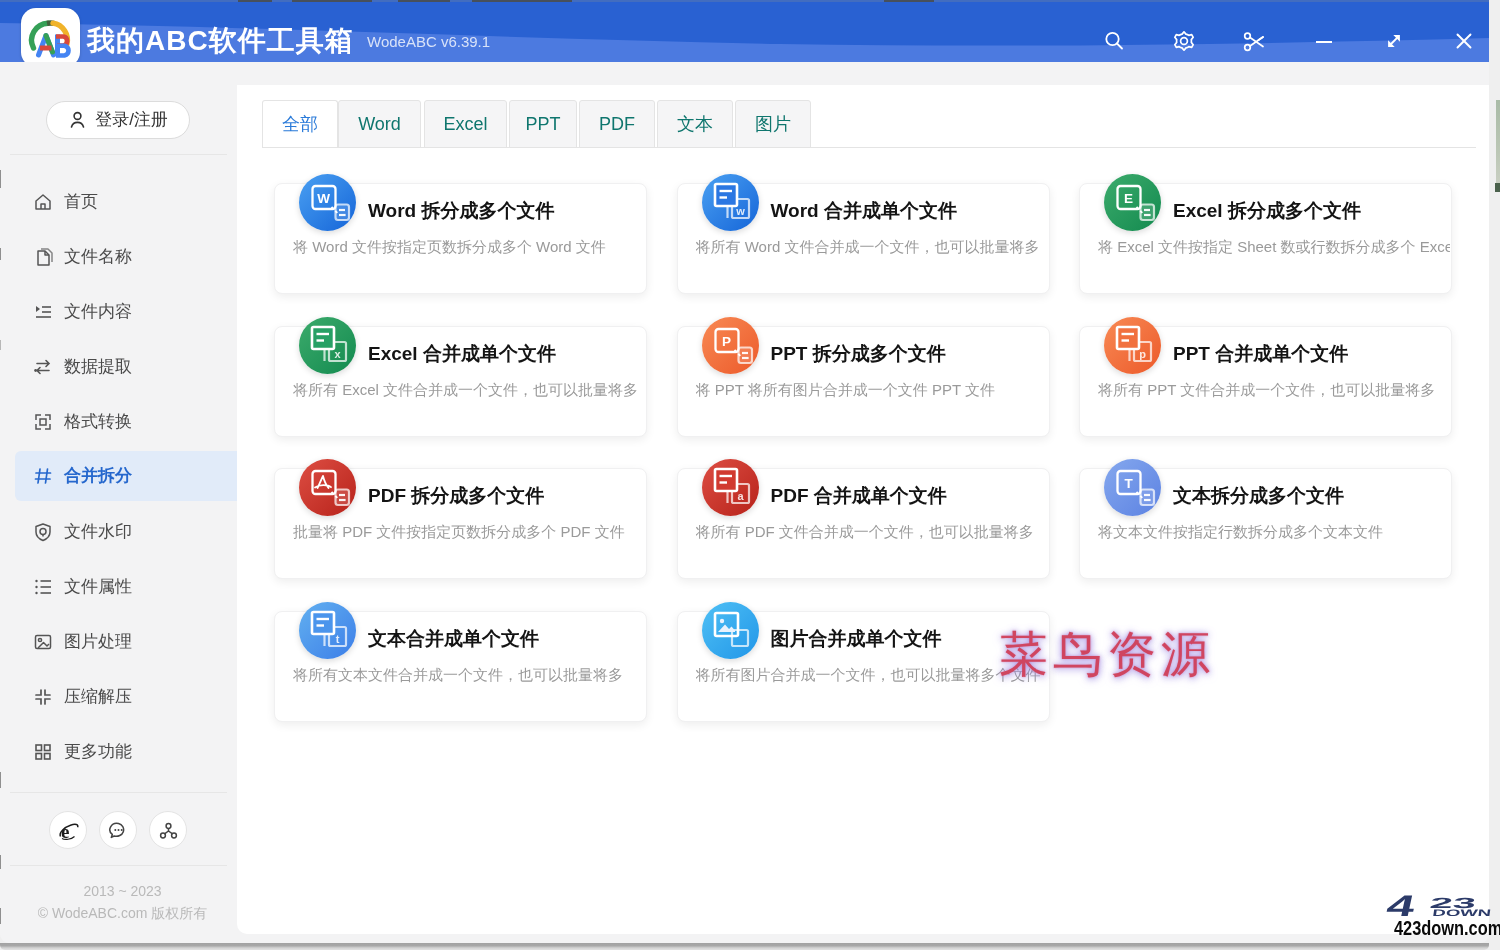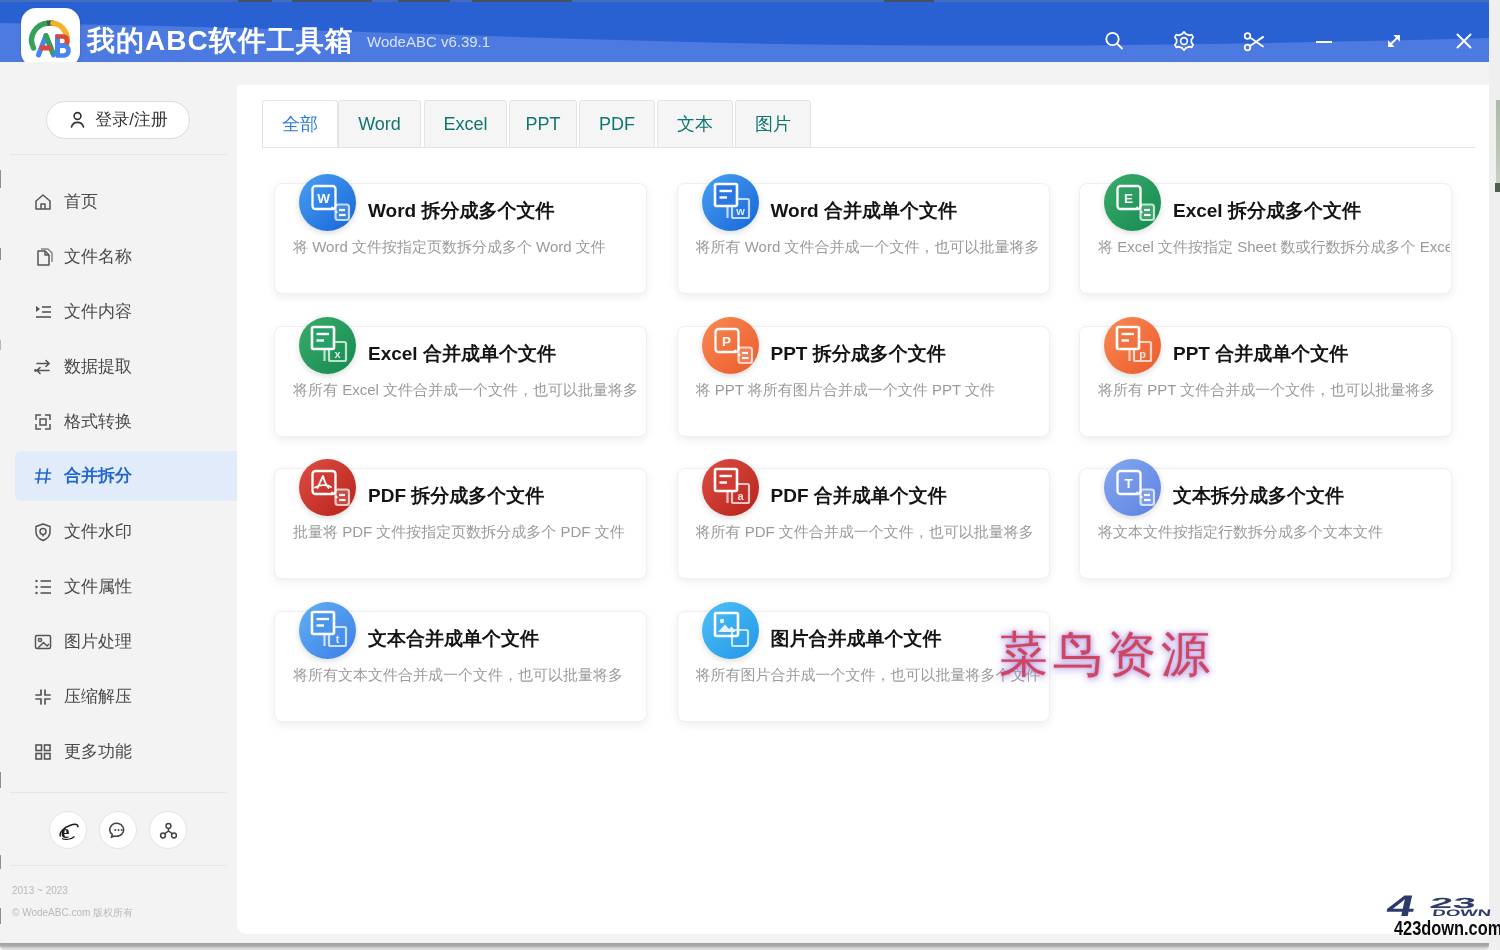--- a/index.html
+++ b/index.html
@@ -25,21 +25,21 @@
 .sdiv{position:absolute;left:10px;width:217px;height:1px;background:#e6e6e6;}
 .mitem{position:absolute;left:0;width:237px;height:50px;color:#4a4a4a;font-size:17px;line-height:50px;}
 .mitem .mi{position:absolute;left:33px;top:15px;width:20px;height:20px;}
 .mitem .mt{position:absolute;left:64px;}
 .mitem.act{background:#e1ebf9;border-radius:6px 0 0 6px;left:15px;width:222px;color:#2567cd;font-weight:bold;}
 .mitem.act .mi{left:18px;}
 .mitem.act .mt{left:49px;}
 .circ{position:absolute;top:726px;width:38px;height:38px;background:#fff;border:1px solid #e4e4e4;border-radius:50%;}
 .edge{position:absolute;left:0;width:1px;background:rgba(60,60,60,.55);}
 .circ svg{position:absolute;left:8px;top:8px;}
-#copy{position:absolute;left:12px;top:795px;width:237px;text-align:left;color:#b9b9b9;font-size:10px;line-height:22px;}
+#copy{position:absolute;left:4px;top:795px;width:237px;text-align:center;color:#b9b9b9;font-size:14px;line-height:22px;}
 
 #main{position:absolute;left:237px;top:85px;width:1252px;height:849px;background:#fff;border-radius:0 0 0 10px;}
 
 #tabs{position:absolute;left:25px;top:15px;height:48px;}
 .tab{position:relative;float:left;margin-right:3px;height:48px;background:#f5f5f6;border:1px solid #e4e4e4;border-radius:3px 3px 0 0;color:#0f766e;font-size:18px;line-height:46px;text-align:center;}
 
 .tab.on{background:#fff;border-bottom:1px solid #fff;color:#2b7bd9;}
 #tabline{position:absolute;left:25px;top:62px;width:1214px;height:1px;background:#e4e4e4;}
 
 #grid{position:absolute;left:37px;top:98px;width:1215px;}

